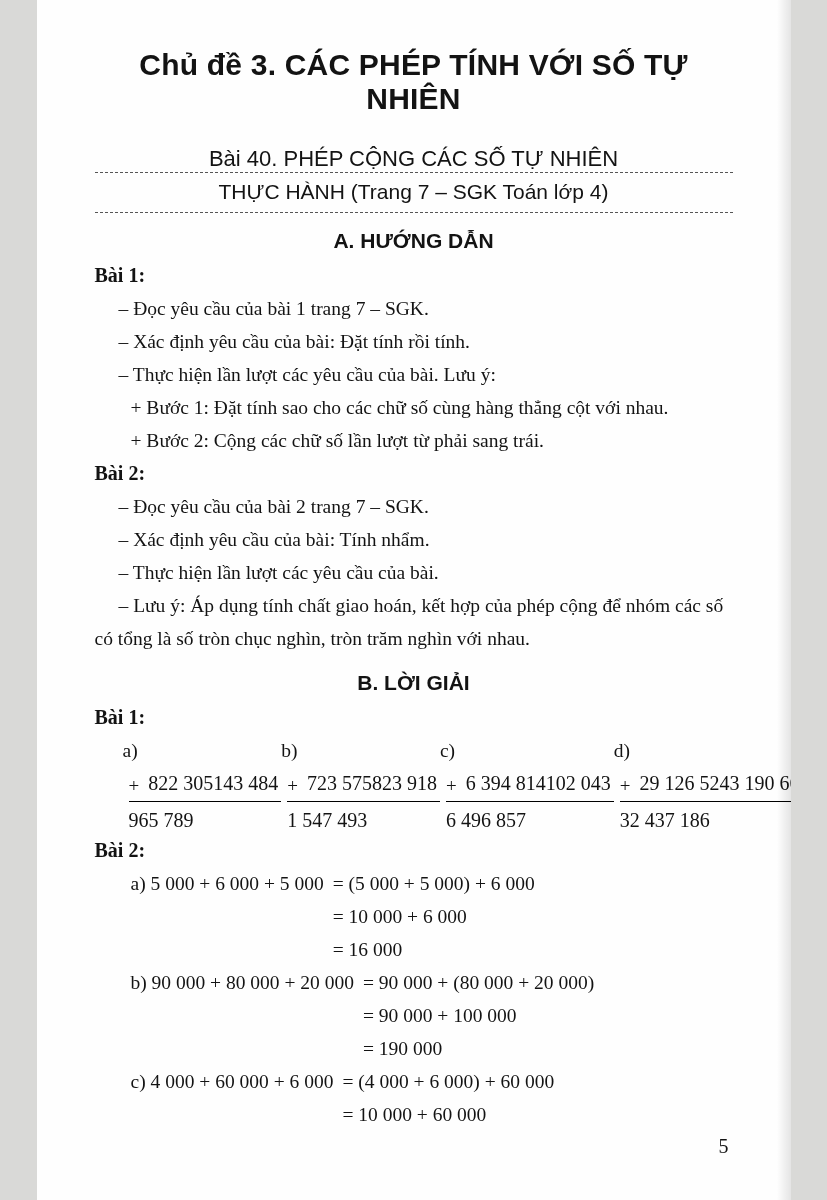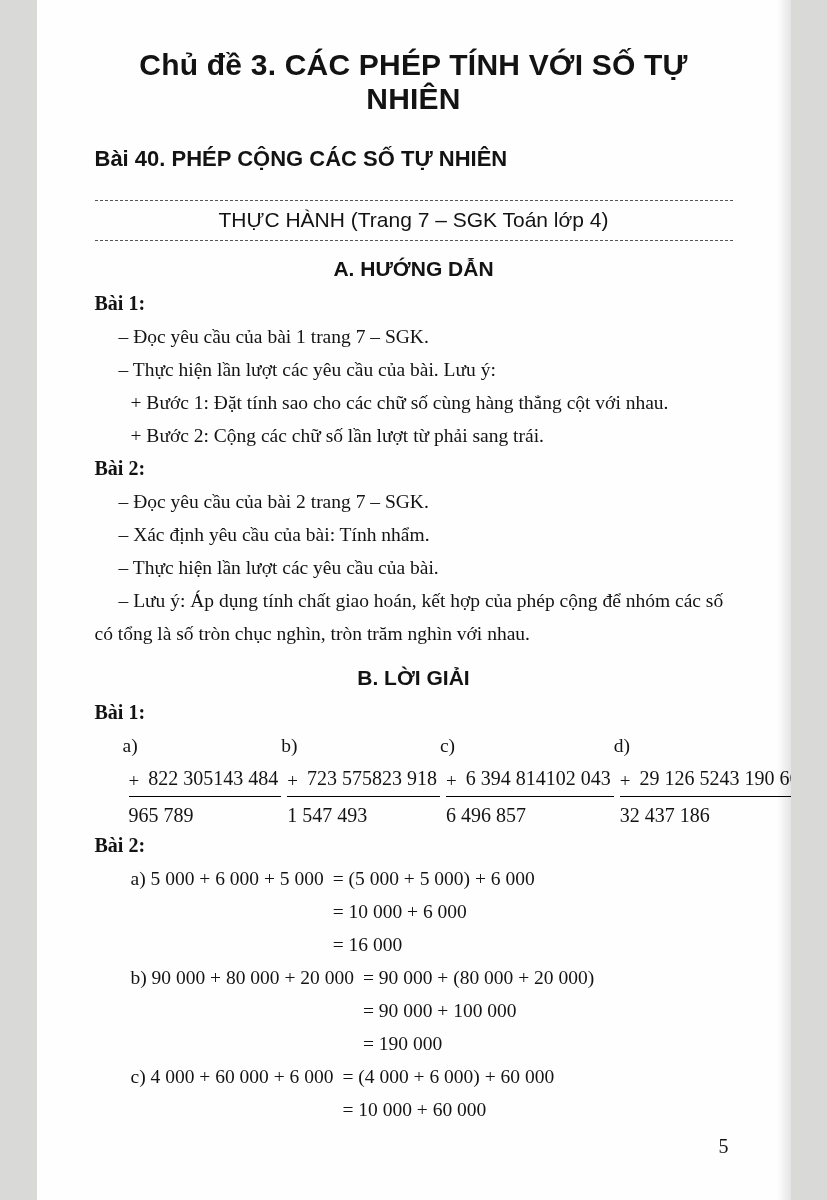--- a/index.html
+++ b/index.html
@@ -25,26 +25,27 @@
   .chapter-title{
     font-family:"Liberation Sans", sans-serif;
     font-weight:bold;
     font-size:30px;
     text-align:center;
     letter-spacing:0.2px;
     margin:10px 0 0 0;
   }
   .lesson-title{
     font-family:"Liberation Sans", sans-serif;
-    font-weight:bold;
+    font-weight:normal;
     font-size:22px;
+    text-align:center;
     margin:30px 0 0 0;
   }
   .practice-box{
-    margin-top:28px;
+    margin-top:0;
     border-top:1px dashed #555;
     border-bottom:1px dashed #555;
     padding:7px 0 8px 0;
     text-align:center;
     font-family:"Liberation Sans", sans-serif;
     font-size:21px;
   }
   .section-heading{
     font-family:"Liberation Sans", sans-serif;
     font-weight:bold;
@@ -148,20 +149,21 @@
 
     <h1 class="chapter-title">Chủ đề 3. CÁC PHÉP TÍNH VỚI SỐ TỰ NHIÊN</h1>
     <h2 class="lesson-title">Bài 40. PHÉP CỘNG CÁC SỐ TỰ NHIÊN</h2>
 
     <div class="practice-box">THỰC HÀNH (Trang 7 – SGK Toán lớp 4)</div>
 
     <div class="section-heading">A. HƯỚNG DẪN</div>
 
     <p class="bai-label">Bài 1:</p>
     <p class="guide-line">– Đọc yêu cầu của bài 1 trang 7 – SGK.</p>
+    <p class="guide-line">– Xác định yêu cầu của bài: Đặt tính rồi tính.</p>
     <p class="guide-line">– Thực hiện lần lượt các yêu cầu của bài. Lưu ý:</p>
     <p class="guide-step">+ Bước 1: Đặt tính sao cho các chữ số cùng hàng thẳng cột với nhau.</p>
     <p class="guide-step">+ Bước 2: Cộng các chữ số lần lượt từ phải sang trái.</p>
 
     <p class="bai-label">Bài 2:</p>
     <p class="guide-line">– Đọc yêu cầu của bài 2 trang 7 – SGK.</p>
     <p class="guide-line">– Xác định yêu cầu của bài: Tính nhẩm.</p>
     <p class="guide-line">– Thực hiện lần lượt các yêu cầu của bài.</p>
     <p class="guide-line">– Lưu ý: Áp dụng tính chất giao hoán, kết hợp của phép cộng để nhóm các số có tổng là số tròn chục nghìn, tròn trăm nghìn với nhau.</p>
 

